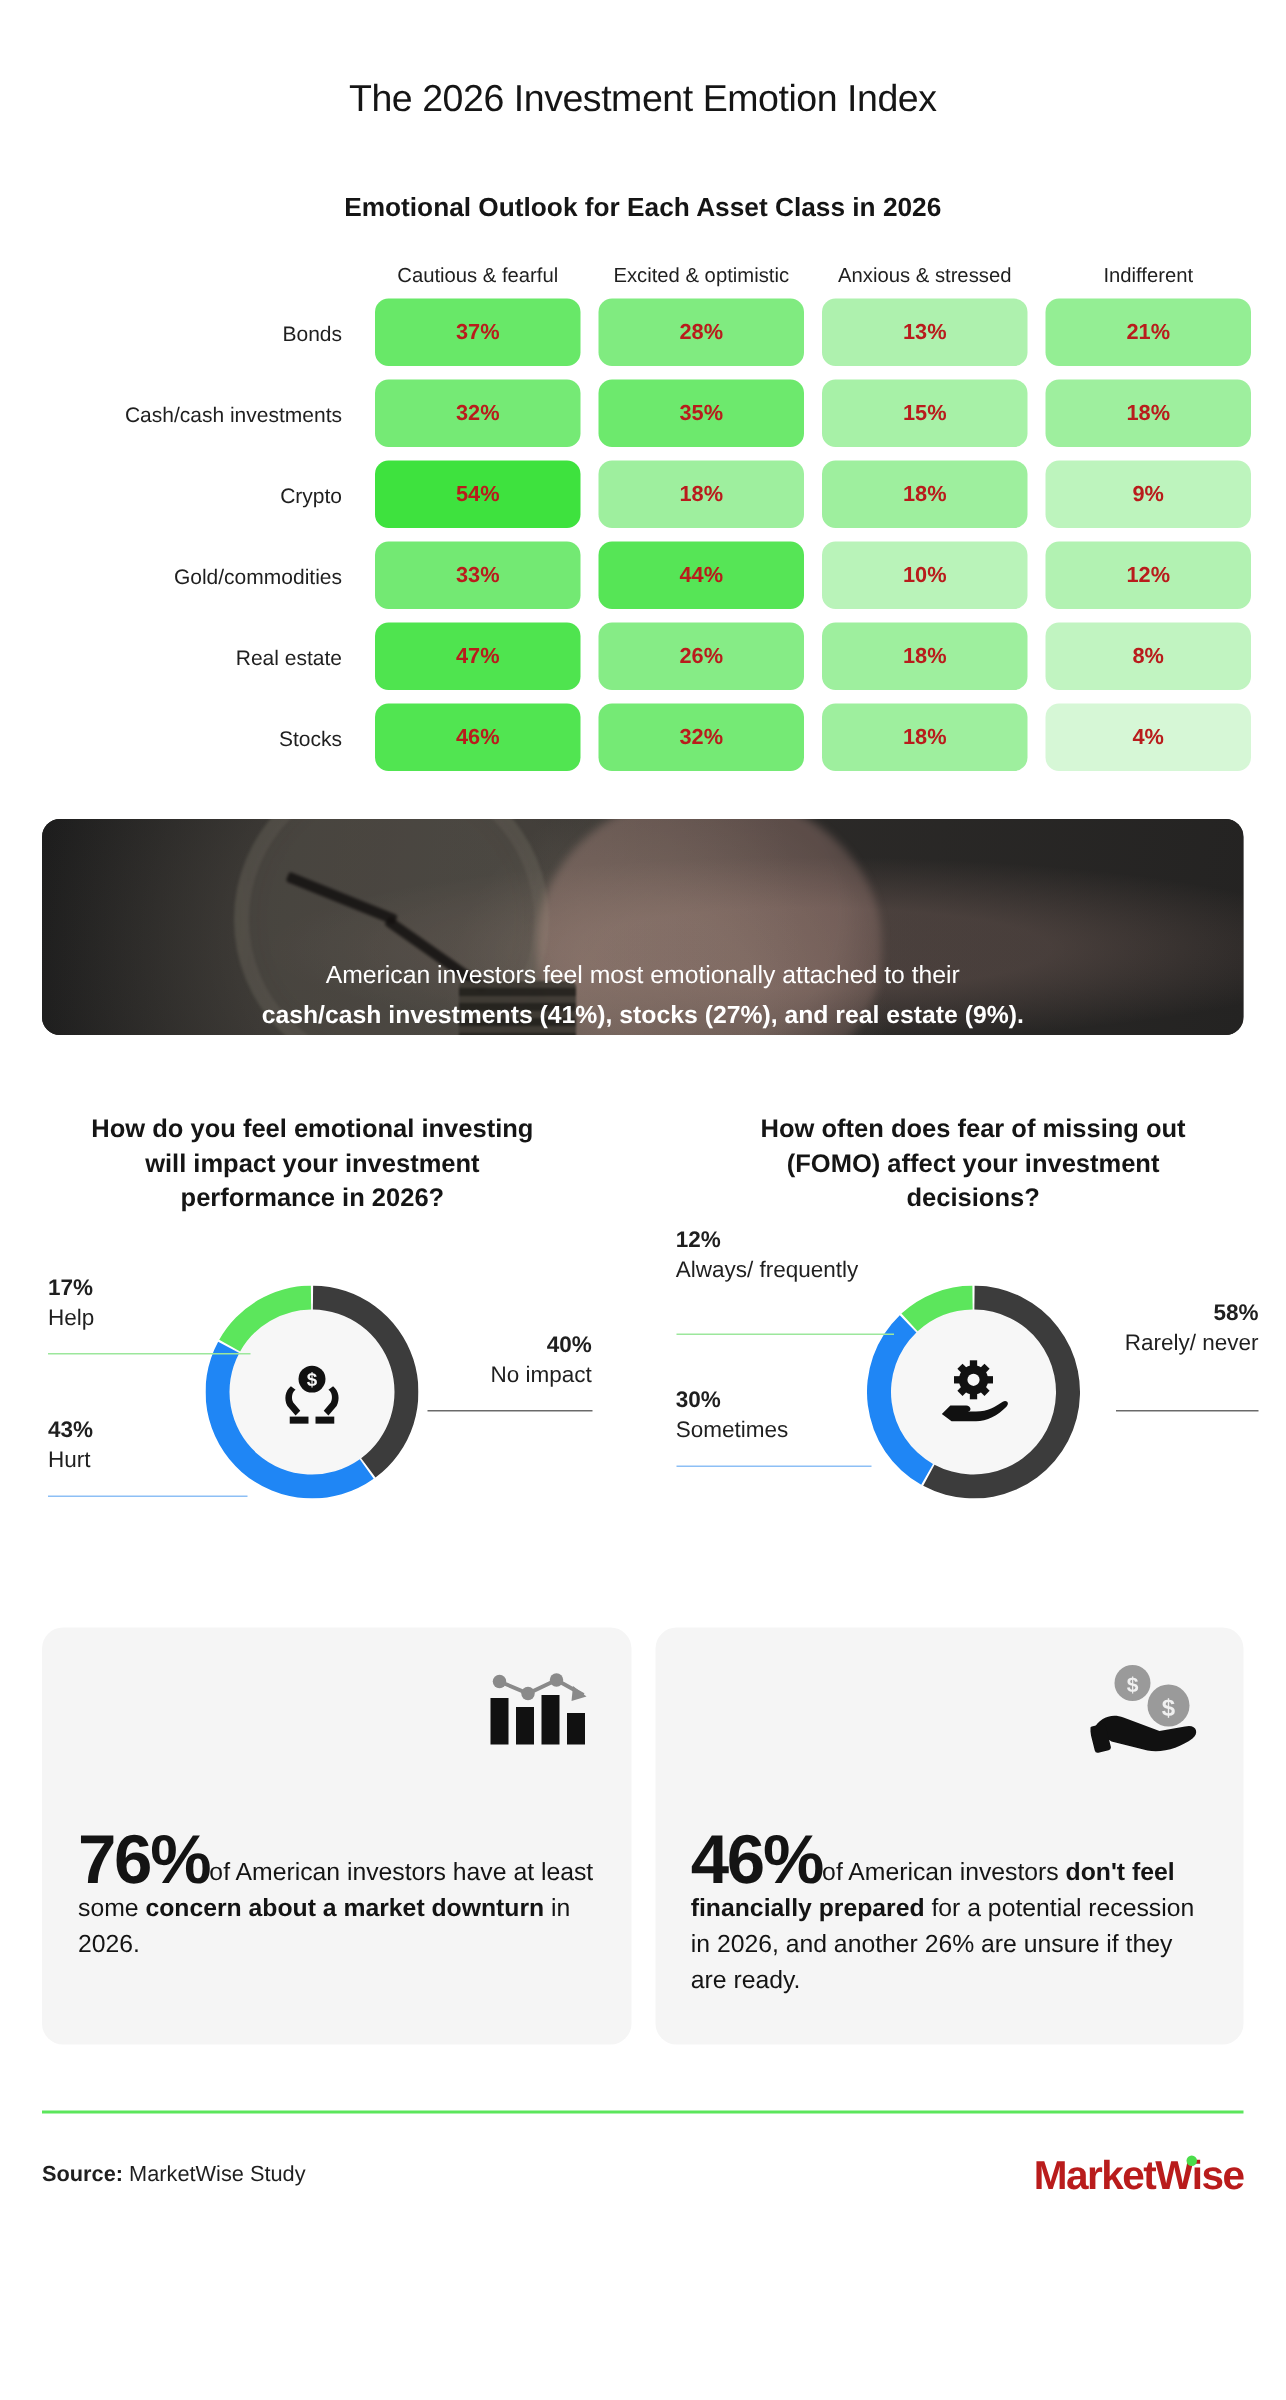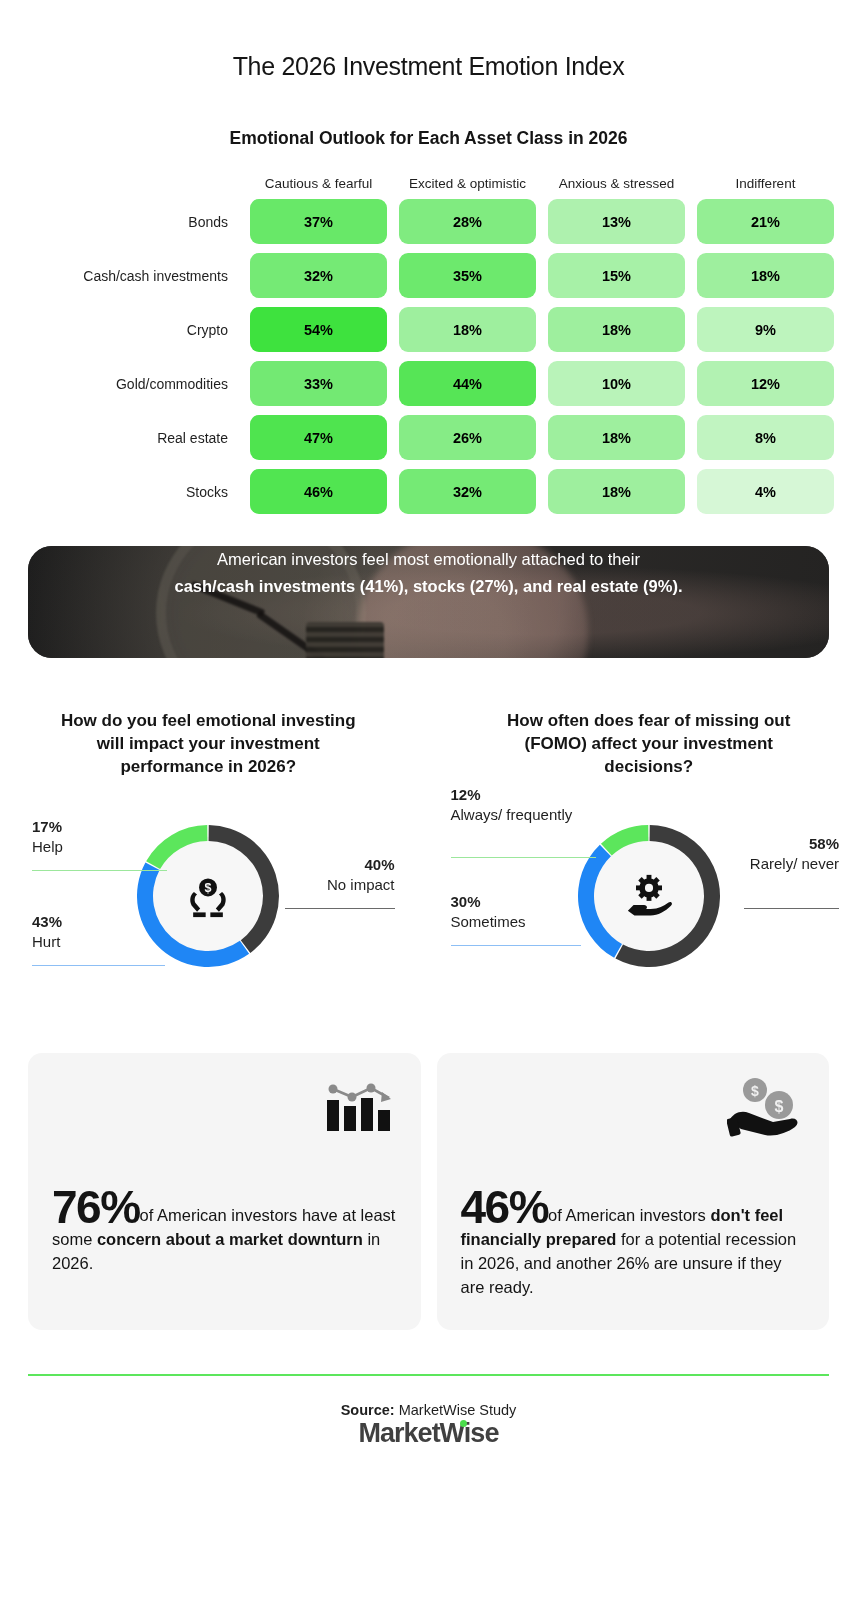--- a/index.html
+++ b/index.html
@@ -66,33 +66,33 @@
   .hm-cell {
     flex: 1 1 0;
     margin: 0 6px;
     height: 45px;
     border-radius: 9px;
     display: flex;
     align-items: center;
     justify-content: center;
     font-size: 14.5px;
     font-weight: bold;
-    color: #000000;
+    color: #b91c1c;
   }
 
   
   .banner {
     position: relative;
     margin: 32px 28px 0 28px;
-    height: 112px;
-    border-radius: 24px;
+    height: 144px;
+    border-radius: 12px;
     overflow: hidden;
     background: #262626;
     display: flex;
-    align-items: flex-start;
+    align-items: flex-end;
     justify-content: center;
   }
   .banner-bg {
     position: absolute;
     inset: 0;
     background:
       radial-gradient(circle at 31% 58%, rgba(120,112,100,0.30) 0 20%, rgba(0,0,0,0) 46%),
       radial-gradient(circle at 52% 88%, rgba(150,140,125,0.25) 0 14%, rgba(0,0,0,0) 34%),
       radial-gradient(ellipse at 64% 60%, rgba(190,150,140,0.22) 0 22%, rgba(0,0,0,0) 50%),
       linear-gradient(100deg, #1d1d1d 0%, #2e2c2a 45%, #242322 100%);
@@ -238,29 +238,28 @@
   .footer-rule {
     margin: 44px 28px 0 28px;
     height: 2px;
     background: #5ce65c;
   }
   .footer {
     display: flex;
     align-items: center;
     justify-content: space-between;
     margin: 26px 28px 0 28px;
-    flex-direction: column;
   }
   .footer-source { font-size: 14.5px; color: #1f1f1f; }
   .footer-source b { font-weight: bold; }
   .logo {
     font-size: 27px;
     font-weight: bold;
     letter-spacing: -1px;
-    color: #404040;
+    color: #b91c1c;
     position: relative;
   }
   .logo-dot {
     position: absolute;
     width: 7px; height: 7px;
     border-radius: 50%;
     background: #4bdd4b;
     right: 31px;
     top: 2px;
   }

